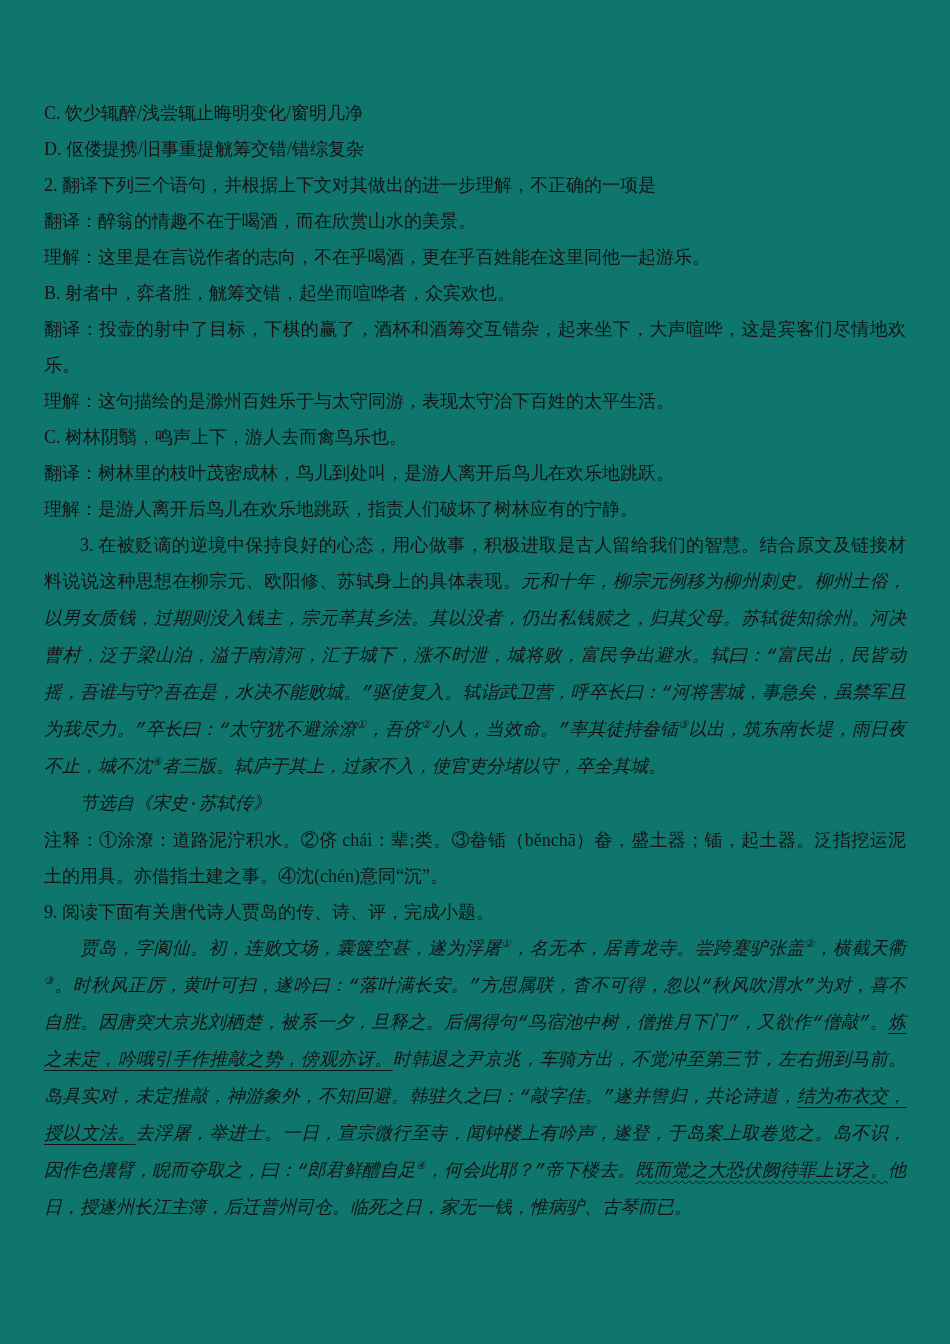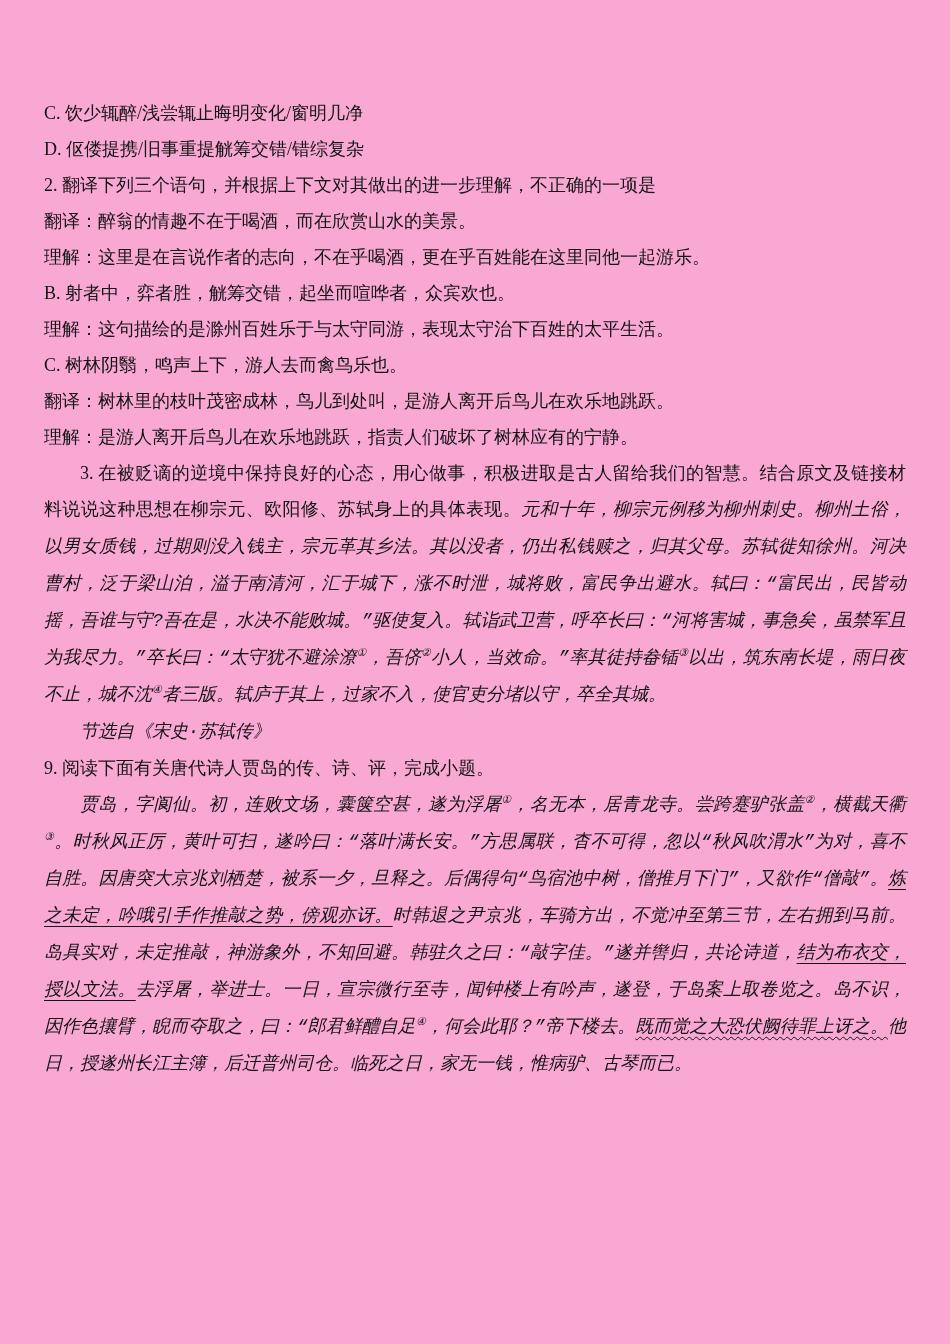--- a/index.html
+++ b/index.html
@@ -6,21 +6,21 @@
   body {
     width: 950px; height: 1344px;
     font-family: "Liberation Serif", "DejaVu Serif", serif;
     color: #141414;
     overflow: hidden;
   }
   .page {
     box-sizing: border-box;
     width: 950px; height: 1344px;
     padding: 95px 44px 0 44px;
-    background: #f9a8d4;
+    background: #0f766e;
   }
   .doc-body { width: 862px; }
   p.para {
     margin: 0;
     font-size: 18px;
     line-height: 36px;
     text-align: left;
     word-break: break-all;
   }
   p.para.justify { text-align: justify; }
@@ -48,22 +48,24 @@
 <body>
 
 <div class="page">
   <div class="doc-body">
       <p class="para"><span class="seg">C. 饮少辄醉/浅尝辄止晦明变化/窗明几净</span></p>
       <p class="para"><span class="seg">D. 伛偻提携/旧事重提觥筹交错/错综复杂</span></p>
       <p class="para"><span class="seg">2. 翻译下列三个语句，并根据上下文对其做出的进一步理解，不正确的一项是</span></p>
       <p class="para"><span class="seg">翻译：醉翁的情趣不在于喝酒，而在欣赏山水的美景。</span></p>
       <p class="para"><span class="seg">理解：这里是在言说作者的志向，不在乎喝酒，更在乎百姓能在这里同他一起游乐。</span></p>
       <p class="para"><span class="seg">B. 射者中，弈者胜，觥筹交错，起坐而喧哗者，众宾欢也。</span></p>
+      <p class="para justify"><span class="seg">翻译：投壶的射中了目标，下棋的赢了，酒杯和酒筹交互错杂，起来坐下，大声喧哗，这是宾客们尽情地欢乐。</span></p>
       <p class="para"><span class="seg">理解：这句描绘的是滁州百姓乐于与太守同游，表现太守治下百姓的太平生活。</span></p>
       <p class="para"><span class="seg">C. 树林阴翳，鸣声上下，游人去而禽鸟乐也。</span></p>
       <p class="para"><span class="seg">翻译：树林里的枝叶茂密成林，鸟儿到处叫，是游人离开后鸟儿在欢乐地跳跃。</span></p>
       <p class="para"><span class="seg">理解：是游人离开后鸟儿在欢乐地跳跃，指责人们破坏了树林应有的宁静。</span></p>
       <p class="para indent justify"><span class="seg">3. 在被贬谪的逆境中保持良好的心态，用心做事，积极进取是古人留给我们的智慧。结合原文及链接材料说说这种思想在柳宗元、欧阳修、苏轼身上的具体表现。</span><span class="seg kai">元和十年，柳宗元例移为柳州刺史。柳州土俗，以男女质钱，过期则没入钱主，宗元革其乡法。其以没者，仍出私钱赎之，归其父母。苏轼徙知徐州。河决曹村，泛于梁山泊，溢于南清河，汇于城下，涨不时泄，城将败，富民争出避水。轼曰：“富民出，民皆动摇，吾谁与守?吾在是，水决不能败城。”驱使复入。轼诣武卫营，呼卒长曰：“河将害城，事急矣，虽禁军且为我尽力。”卒长曰：“太守犹不避涂潦</span><span class="seg kai sup">①</span><span class="seg kai">，吾侪</span><span class="seg kai sup">②</span><span class="seg kai">小人，当效命。”率其徒持畚锸</span><span class="seg kai sup">③</span><span class="seg kai">以出，筑东南长堤，雨日夜不止，城不沈</span><span class="seg kai sup">④</span><span class="seg kai">者三版。轼庐于其上，过家不入，使官吏分堵以守，卒全其城。</span></p>
       <p class="para indent"><span class="seg kai">节选自《宋史·苏轼传》</span></p>
+      <p class="para justify"><span class="seg">注释：①涂潦：道路泥泞积水。②侪 chái：辈;类。③畚锸（běnchā）畚，盛土器；锸，起土器。泛指挖运泥土的用具。亦借指土建之事。④沈(chén)意同“沉”。</span></p>
       <p class="para"><span class="seg">9. 阅读下面有关唐代诗人贾岛的传、诗、评，完成小题。</span></p>
       <p class="para indent justify"><span class="seg kai">贾岛，字阆仙。初，连败文场，囊箧空甚，遂为浮屠</span><span class="seg kai sup">①</span><span class="seg kai">，名无本，居青龙寺。尝跨蹇驴张盖</span><span class="seg kai sup">②</span><span class="seg kai">，横截天衢</span><span class="seg kai sup">③</span><span class="seg kai">。时秋风正厉，黄叶可扫，遂吟曰：“落叶满长安。”方思属联，杳不可得，忽以“秋风吹渭水”为对，喜不自胜。因唐突大京兆刘栖楚，被系一夕，旦释之。后偶得句“鸟宿池中树，僧推月下门”，又欲作“僧敲”。</span><span class="seg kai ul">炼之未定，吟哦引手作推敲之势，傍观亦讶。</span><span class="seg kai">时韩退之尹京兆，车骑方出，不觉冲至第三节，左右拥到马前。岛具实对，未定推敲，神游象外，不知回避。韩驻久之曰：“敲字佳。”遂并辔归，共论诗道，</span><span class="seg kai ul">结为布衣交，授以文法。</span><span class="seg kai">去浮屠，举进士。一日，宣宗微行至寺，闻钟楼上有吟声，遂登，于岛案上取卷览之。岛不识，因作色攘臂，睨而夺取之，曰：“郎君鲜醴自足</span><span class="seg kai sup">④</span><span class="seg kai">，何会此耶？”帝下楼去。</span><span class="seg kai wavy">既而觉之大恐伏阙待罪上讶之。</span><span class="seg kai">他日，授遂州长江主簿，后迁普州司仓。临死之日，家无一钱，惟病驴、古琴而已。</span></p>
     </div>
 </div>
 
 </body></html>

